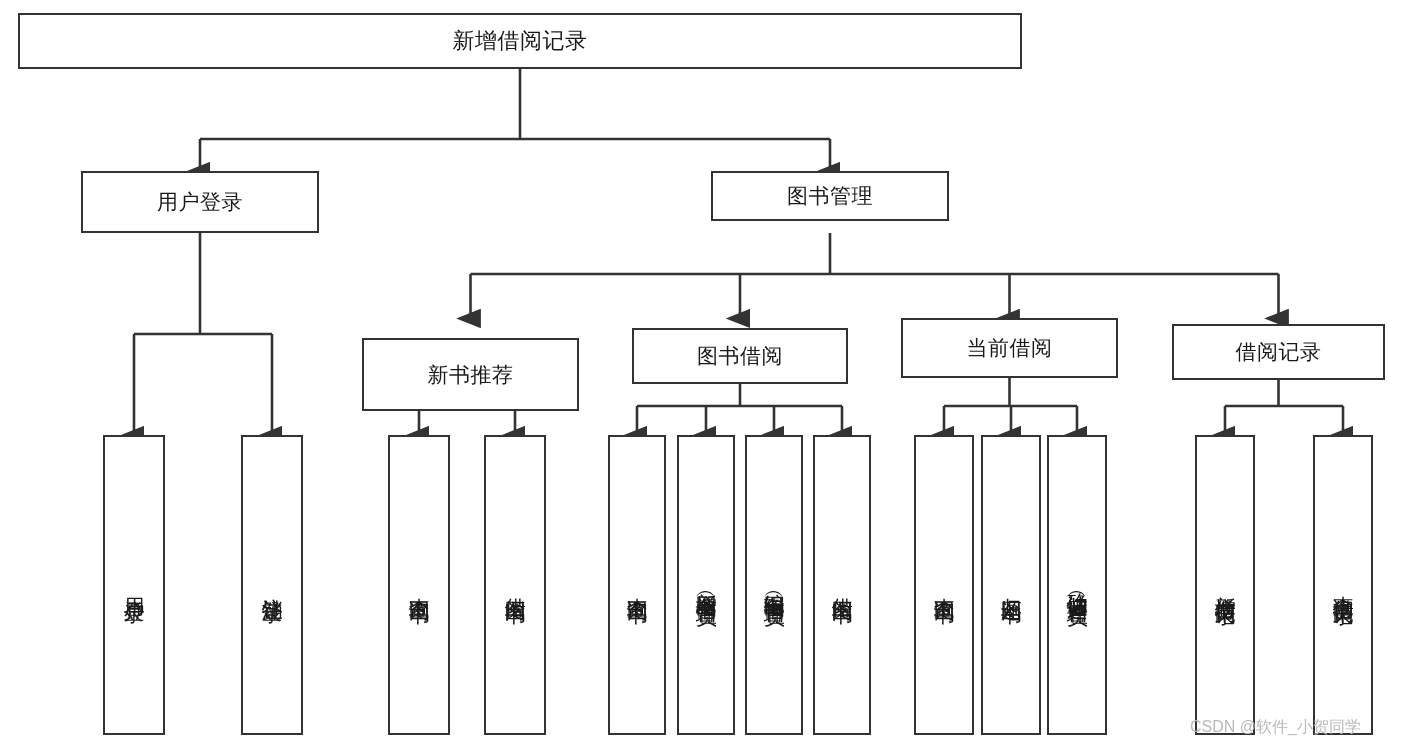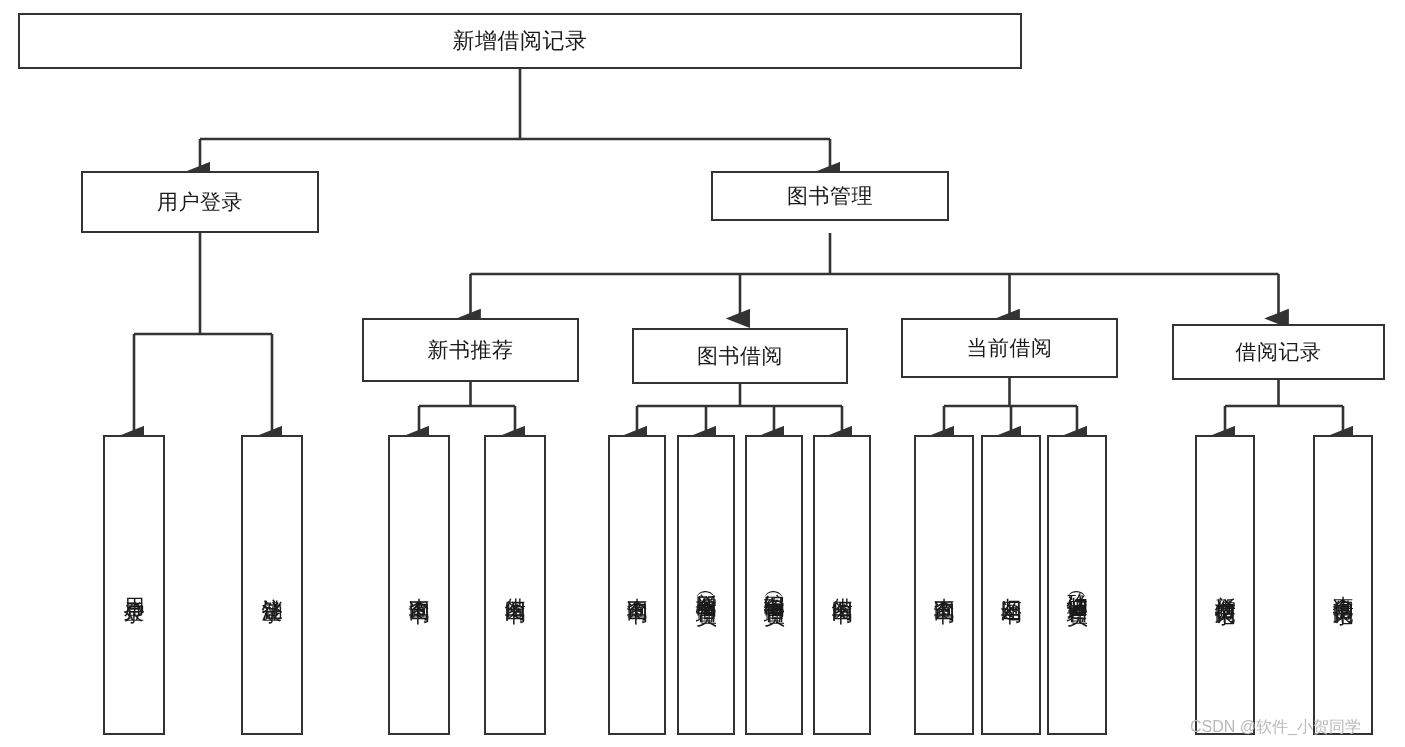--- a/index.html
+++ b/index.html
@@ -118,21 +118,21 @@
   <div id="node-layer">
       <div class="node horizontal root" style="left: 18px; top: 13px; width: 1004px; height: 56px;">
         <span class="node-label">新增借阅记录</span>
       </div>
       <div class="node horizontal" style="left: 81px; top: 171px; width: 238px; height: 62px;">
         <span class="node-label">用户登录</span>
       </div>
       <div class="node horizontal" style="left: 711px; top: 171px; width: 238px; height: 50px;">
         <span class="node-label">图书管理</span>
       </div>
-      <div class="node horizontal" style="left: 362px; top: 318px; width: 217px; height: 64px; align-items: center;">
+      <div class="node horizontal" style="left: 362px; top: 338px; width: 217px; height: 73px; align-items: center;">
         <span class="node-label">新书推荐</span>
       </div>
       <div class="node horizontal" style="left: 632px; top: 328px; width: 216px; height: 56px;">
         <span class="node-label">图书借阅</span>
       </div>
       <div class="node horizontal" style="left: 901px; top: 318px; width: 217px; height: 60px;">
         <span class="node-label">当前借阅</span>
       </div>
       <div class="node horizontal" style="left: 1172px; top: 324px; width: 213px; height: 56px;">
         <span class="node-label">借阅记录</span>

